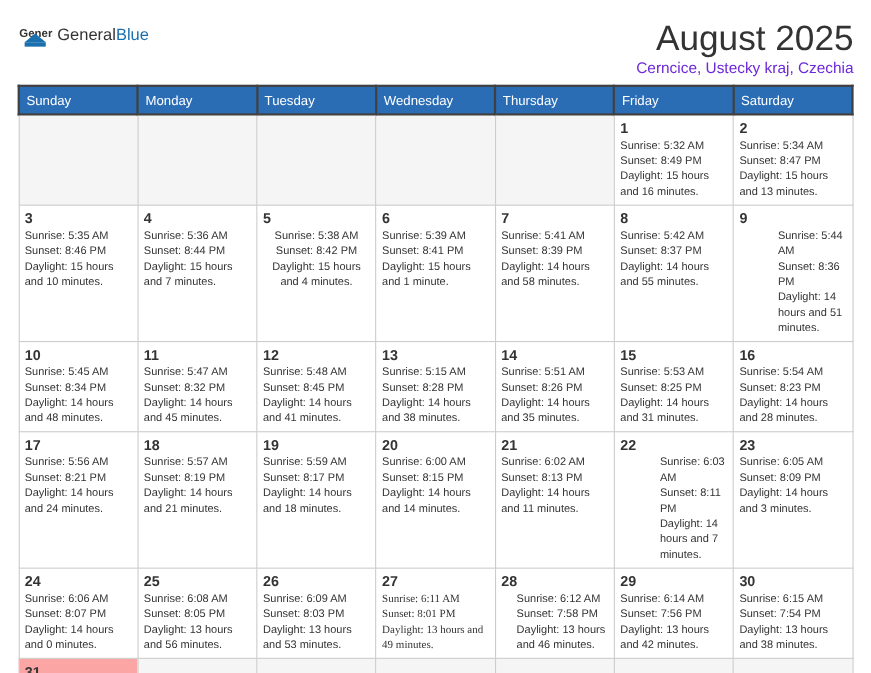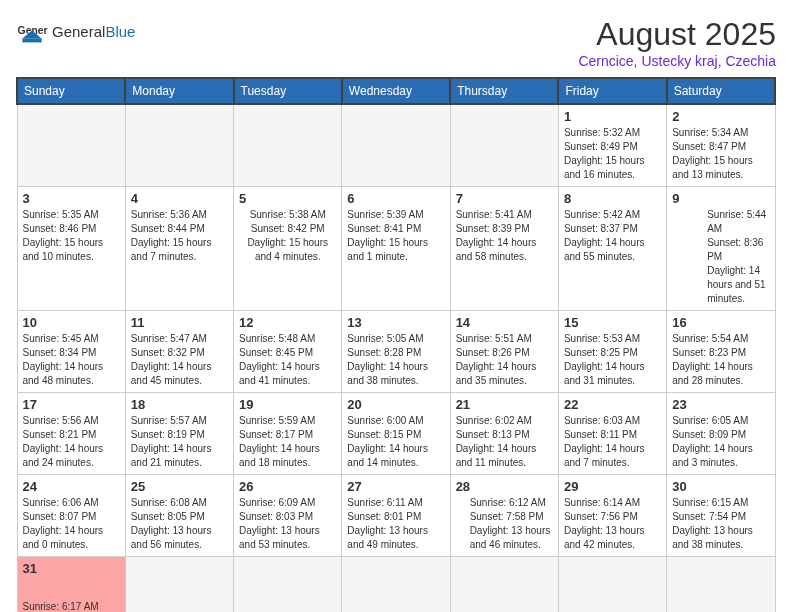--- a/index.html
+++ b/index.html
@@ -189,21 +189,21 @@
 Daylight: 14 hours and 45 minutes.</div>
         </td>
         <td>
           <div class="day-number">12</div>
           <div class="day-info" style="white-space: pre-line;">Sunrise: 5:48 AM
 Sunset: 8:45 PM
 Daylight: 14 hours and 41 minutes.</div>
         </td>
         <td>
           <div class="day-number">13</div>
-          <div class="day-info" style="white-space: pre-line;">Sunrise: 5:05 AM
+          <div class="day-info" style="white-space: pre-line;">Sunrise: 5:15 AM
 Sunset: 8:28 PM
 Daylight: 14 hours and 38 minutes.</div>
         </td>
         <td>
           <div class="day-number">14</div>
           <div class="day-info" style="white-space: pre-line;">Sunrise: 5:51 AM
 Sunset: 8:26 PM
 Daylight: 14 hours and 35 minutes.</div>
         </td>
         <td>
@@ -245,21 +245,21 @@
 Daylight: 14 hours and 14 minutes.</div>
         </td>
         <td>
           <div class="day-number">21</div>
           <div class="day-info" style="white-space: pre-line;">Sunrise: 6:02 AM
 Sunset: 8:13 PM
 Daylight: 14 hours and 11 minutes.</div>
         </td>
         <td>
           <div class="day-number">22</div>
-          <div class="day-info" style="white-space: pre-line;">Sunrise: 6:03 AM
+          <div class="day-info" style="white-space: pre-line; margin-left: 36px;">Sunrise: 6:03 AM
 Sunset: 8:11 PM
 Daylight: 14 hours and 7 minutes.</div>
         </td>
         <td>
           <div class="day-number">23</div>
           <div class="day-info" style="white-space: pre-line;">Sunrise: 6:05 AM
 Sunset: 8:09 PM
 Daylight: 14 hours and 3 minutes.</div>
         </td>
       </tr>
@@ -277,21 +277,21 @@
 Daylight: 13 hours and 56 minutes.</div>
         </td>
         <td>
           <div class="day-number">26</div>
           <div class="day-info" style="white-space: pre-line;">Sunrise: 6:09 AM
 Sunset: 8:03 PM
 Daylight: 13 hours and 53 minutes.</div>
         </td>
         <td>
           <div class="day-number">27</div>
-          <div class="day-info" style="white-space: pre-line;">Sunrise: 6:11 AM
+          <div class="day-info" style="white-space: pre-line; font-family: Liberation Serif, serif;">Sunrise: 6:11 AM
 Sunset: 8:01 PM
 Daylight: 13 hours and 49 minutes.</div>
         </td>
         <td>
           <div class="day-number">28</div>
           <div class="day-info" style="white-space: pre-line; margin-left: 14px;">Sunrise: 6:12 AM
 Sunset: 7:58 PM
 Daylight: 13 hours and 46 minutes.</div>
         </td>
         <td>

